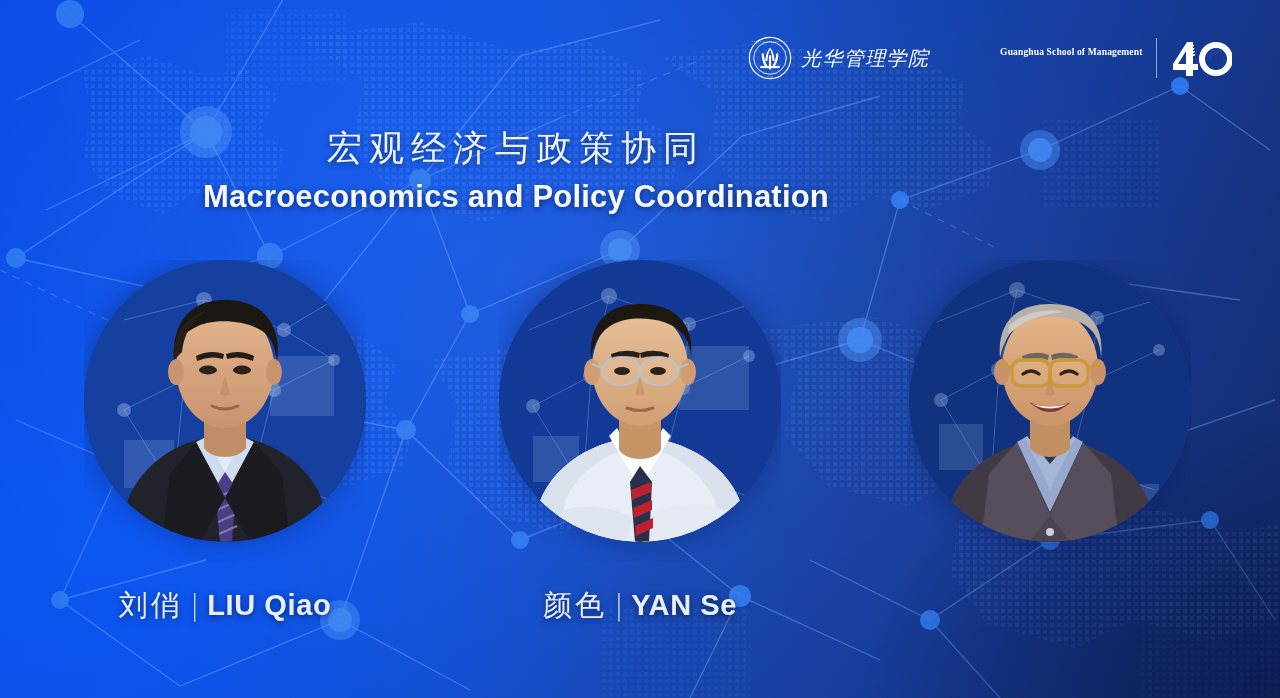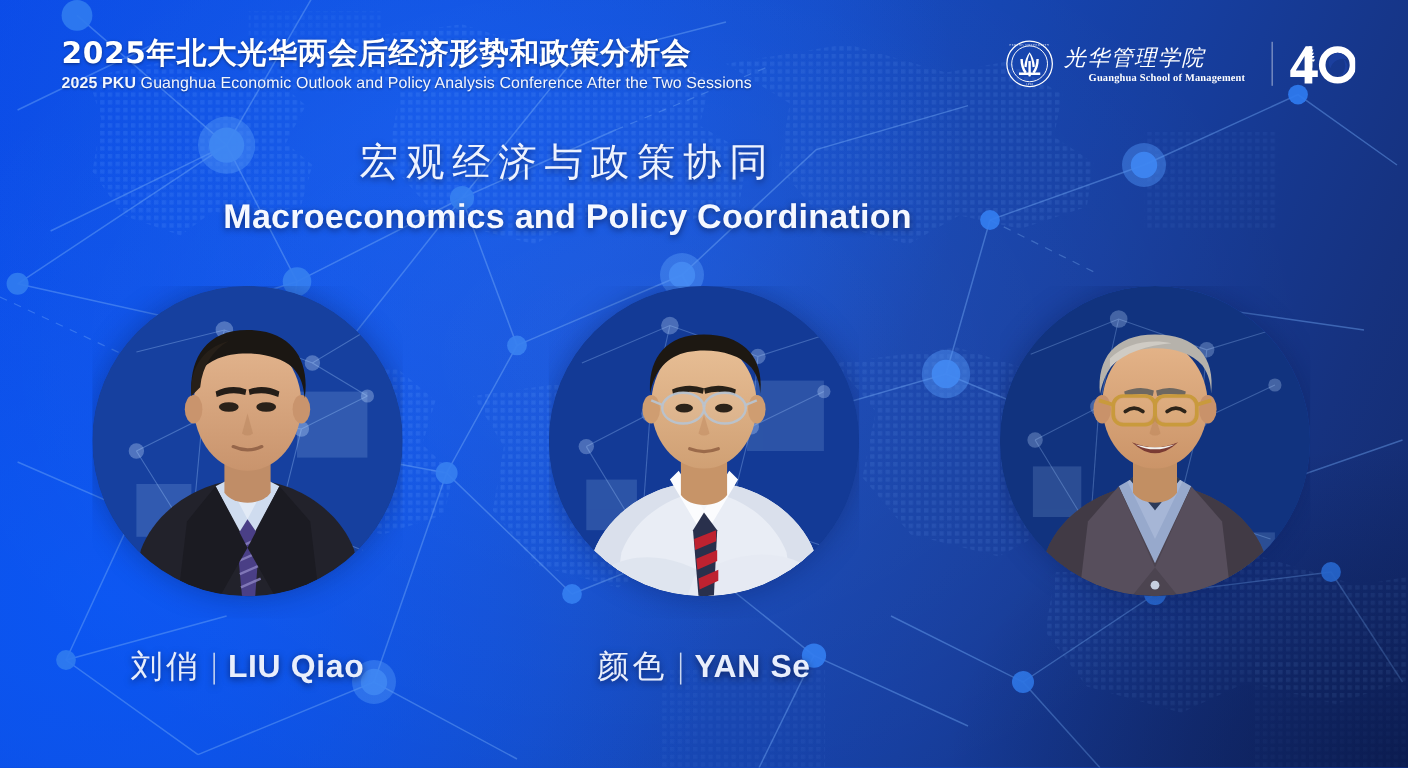--- a/index.html
+++ b/index.html
@@ -39,21 +39,21 @@
     white-space:nowrap; line-height:1.12;
   }
   .conf-en {
     margin-top:4px; font-size:14.5px; color:#f2f6ff; white-space:nowrap;
     letter-spacing:.1px; text-shadow:0 1px 2px rgba(0,0,10,.4);
   }
   .conf-en b { font-weight:bold; }
 
   .logo-block { position:absolute; right:48px; top:30px; display:flex; align-items:center; height:56px; }
   .seal { width:44px; height:44px; flex:0 0 auto; }
-  .logo-words { margin-left:9px; display:flex; flex-direction:column; justify-content:center; }
+  .logo-words { margin-left:9px; display:flex; flex-direction:row; justify-content:center; }
   .logo-cn { height:26px; }
   .logo-en {
     font-size:9.5px; font-weight:bold; color:#ffffff; letter-spacing:.15px;
     white-space:nowrap; margin-top:2px;
     font-family:"Liberation Serif","DejaVu Serif",serif;
     padding-left:23px;
   }
   .logo-div { width:1.5px; height:40px; background:rgba(255,255,255,.55); margin:0 13px; }
   .anniv { width:62px; height:38px; }
 
@@ -208,24 +208,20 @@
       <circle cx="1040" cy="150" r="20"></circle>
       <circle cx="340" cy="620" r="20"></circle>
       <circle cx="620" cy="250" r="20"></circle>
     </g>
   </svg>
 
   <div class="bg-vign"></div>
 
   <div class="header">
 
-    <div class="conf-titles">
-      <div class="conf-cn">2025年北大光华两会后经济形势和政策分析会</div>
-      <div class="conf-en"><b>2025 PKU</b><span> Guanghua Economic Outlook and Policy Analysis Conference After the Two Sessions</span></div>
-    </div>
 
     <div class="logo-block">
 
       <svg class="seal" viewBox="0 0 100 100">
         <circle cx="50" cy="50" r="47" fill="none" stroke="#ffffff" stroke-width="2.6"></circle>
         <circle cx="50" cy="50" r="37" fill="none" stroke="#ffffff" stroke-width="2"></circle>
         <g fill="#ffffff">
           <path d="M50 26 C44 34 40 44 39 56 l5 1 C45 45 47 36 50 30 C53 36 55 45 56 57 l5 -1 C60 44 56 34 50 26z"></path>
           <path d="M31 40 C31 52 34 62 40 70 l4 -3 C39 60 36 51 36 40z"></path>
           <path d="M69 40 C69 52 66 62 60 70 l-4 -3 C61 60 64 51 64 40z"></path>

